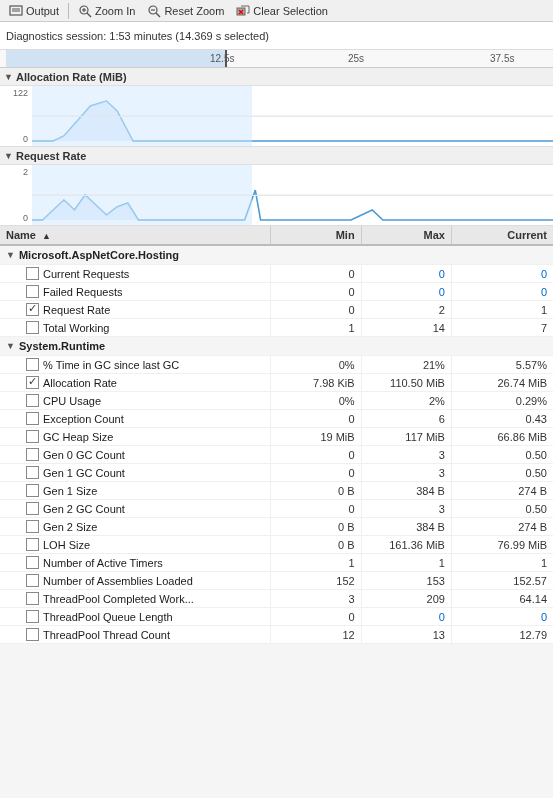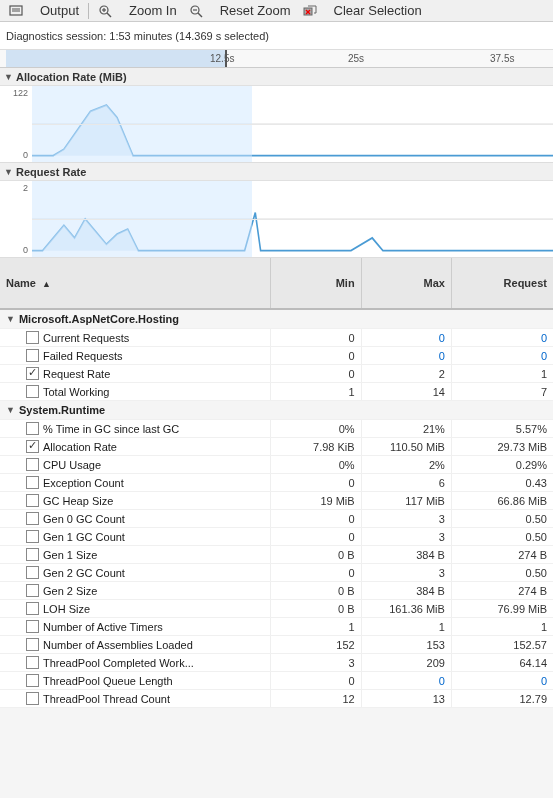--- a/index.html
+++ b/index.html
@@ -19,26 +19,26 @@
       align-items: center;
       background: #f0f0f0;
       border-bottom: 1px solid #ccc;
       padding: 2px 4px;
       gap: 2px;
       height: 22px;
     }
     .toolbar-btn {
       display: flex;
       align-items: center;
-      gap: 17px;
+      gap: 3px;
       padding: 1px 5px;
       background: transparent;
       border: none;
       cursor: pointer;
-      font-size: 13px;
+      font-size: 11px;
       color: #333;
       white-space: nowrap;
     }
     .toolbar-divider {
       width: 1px;
       height: 16px;
       background: #bbb;
       margin: 0 2px;
     }
 
@@ -99,21 +99,21 @@
       align-items: center;
       padding: 2px 4px;
       font-size: 11px;
       font-weight: bold;
       color: #333;
       background: #f0f0f0;
       border-bottom: 1px solid #e0e0e0;
       height: 18px;
     }
     .chart-body {
-      height: 76px;
+      height: 60px;
       position: relative;
       background: #fff;
       overflow: hidden;
       text-decoration: underline;
     }
     .chart-y-labels {
       position: absolute;
       left: 0;
       top: 0;
       bottom: 0;
@@ -156,21 +156,21 @@
     .metrics-table {
       width: 100%;
       border-collapse: collapse;
       background: #fff;
     }
     .metrics-table thead tr {
       background: #e8e8e8;
       border-bottom: 2px solid #bbb;
     }
     .metrics-table th {
-      padding: 19px 6px;
+      padding: 3px 6px;
       text-align: left;
       font-size: 11px;
       font-weight: bold;
       color: #333;
       border-right: 1px solid #ccc;
       user-select: none;
       cursor: pointer;
       white-space: nowrap;
     }
     .metrics-table th:last-child { border-right: none; }
@@ -342,21 +342,21 @@
         <span>Name</span>
         <span class="sort-arrow">▲</span>
       </th>
       <th class="th-min right">
         <span>Min</span>
       </th>
       <th class="th-max right">
         <span>Max</span>
       </th>
       <th class="th-avg right">
-        <span>Request</span>
+        <span>Current</span>
       </th>
     </tr>
   </thead>
   <tbody id="table-body">
   <tr class="group-row">
         <td colspan="4">
     <div class="row-name">
       <span class="triangle-icon">▼</span>
       <span>Microsoft.AspNetCore.Hosting</span>
     </div>
@@ -427,21 +427,21 @@
     </tr>
       <tr>
       <td>
         <div class="row-name indent">
           <span class="checkbox-cell checked"></span>
           <span>Allocation Rate</span>
         </div>
       </td>
       <td class="td-right">7.98 KiB</td>
       <td class="td-right">110.50 MiB</td>
-      <td class="td-right">29.73 MiB</td>
+      <td class="td-right">26.74 MiB</td>
     </tr>
       <tr>
       <td>
         <div class="row-name indent">
           <span class="checkbox-cell "></span>
           <span>CPU Usage</span>
         </div>
       </td>
       <td class="td-right">0%</td>
       <td class="td-right">2%</td>

